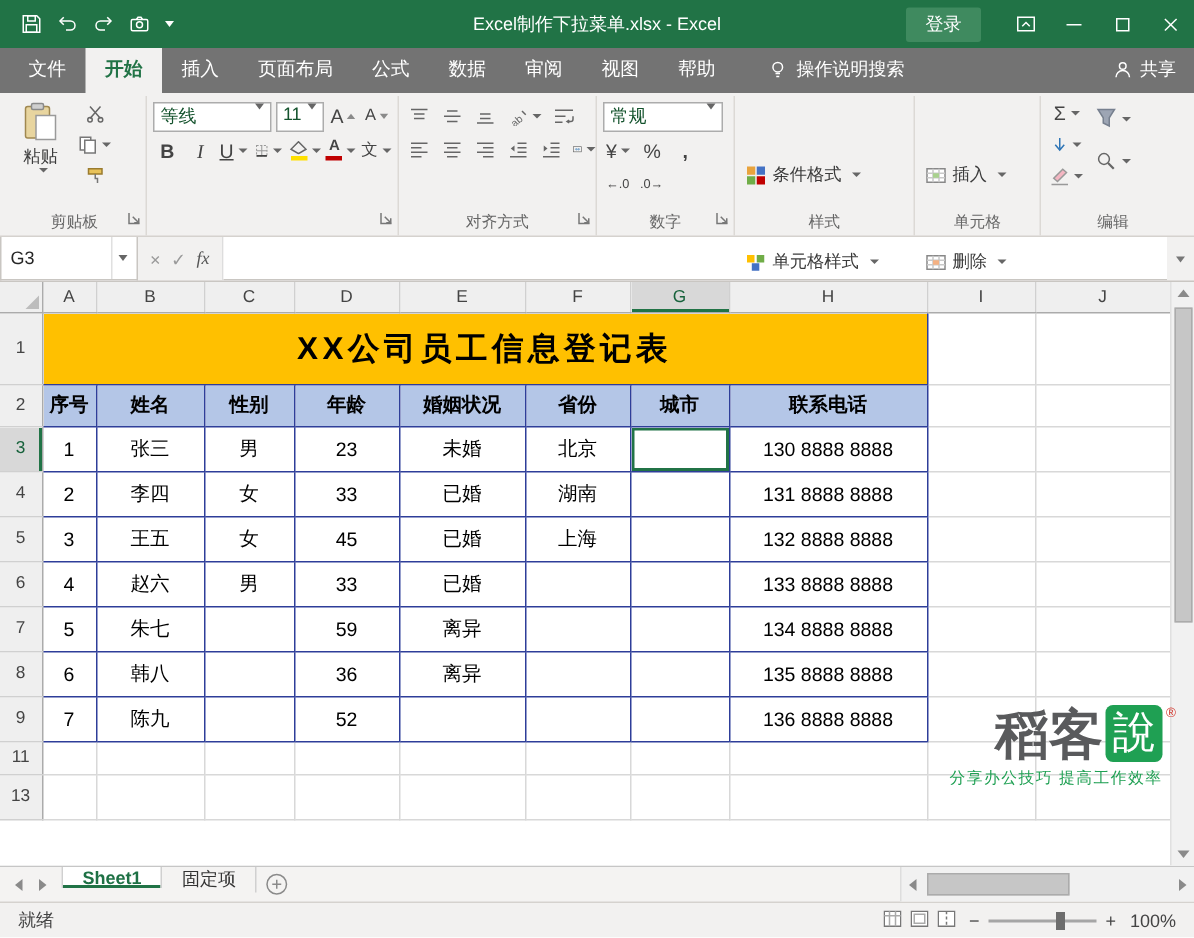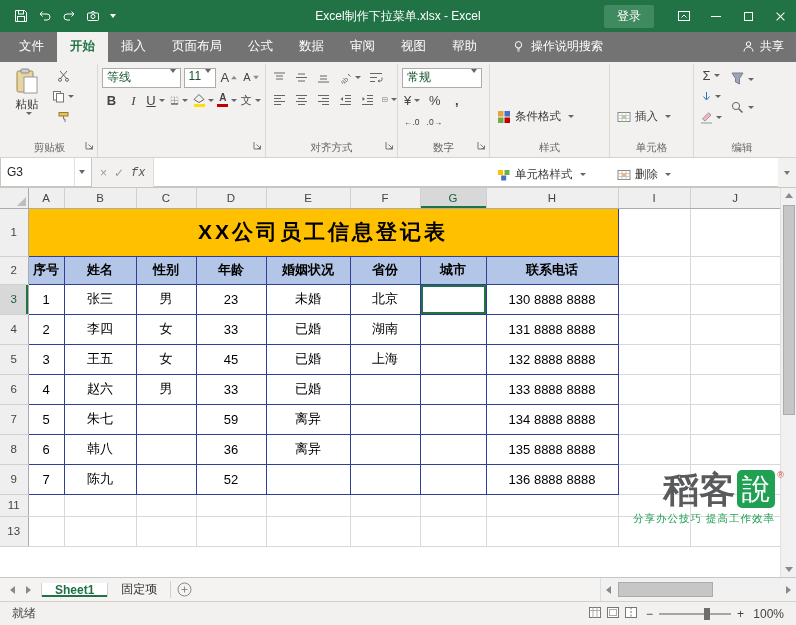--- a/index.html
+++ b/index.html
@@ -52,21 +52,21 @@
   .stybtn{display:flex;align-items:center;gap:4px;font-size:11.5px;height:21px;padding:0 3px;white-space:nowrap;color:#3b3b3b;margin-top:43px;}
   .tinytxt{font-size:8.5px;letter-spacing:0;}
   .edit-cols{display:flex;gap:4px;}
   .edit-col{display:flex;flex-direction:column;gap:2px;}
 
   
   .formulabar{height:30px;background:#F2F1F0;border-bottom:1px solid #C9C6C2;display:flex;align-items:stretch;}
   .namebox{width:92px;background:#fff;border:1px solid #C9C6C2;border-top:none;display:flex;align-items:center;padding:0 6px;font-size:12px;}
   .namebox .carea{margin-left:auto;display:flex;align-items:center;border-left:1px solid #E0E0E0;padding-left:4px;height:100%;}
   .fb-btns{display:flex;align-items:center;gap:7px;padding:0 8px;color:#9a9a9a;border-right:1px solid #DDD;}
-  .fxi{font-style:italic;font-family:Liberation Mono, monospace;color:#555;}
+  .fxi{font-style:italic;font-family:Liberation Serif, serif;color:#555;}
   .fb-input{flex:1;background:#fff;border-bottom:1px solid #C9C6C2;display:flex;align-items:center;padding:0 6px;}
   .fb-expand{width:18px;display:flex;align-items:center;justify-content:center;color:#777;}
 
   
   .grid-wrap{position:relative;height:389px;overflow:hidden;background:#fff;}
   table.sheet{border-collapse:collapse;table-layout:fixed;width:780px;}
   table.sheet td{overflow:hidden;white-space:nowrap;vertical-align:middle;}
   .corner{background:#EFEFEF;border-right:1px solid #ABABAB;border-bottom:1px solid #ABABAB;position:relative;}
   .corner::after{content:"";position:absolute;right:2px;bottom:2px;width:0;height:0;border-left:9px solid transparent;border-bottom:9px solid #BDBDBD;}
   .colhead,.rowhead{background:#EFEFEF;color:#444;text-align:center;font-size:11.5px;}
@@ -92,21 +92,21 @@
   .watermark{position:absolute;right:12px;top:470px;width:160px;text-align:center;z-index:5;}
   .wm-row{display:flex;align-items:flex-end;justify-content:flex-end;gap:2px;}
   .wm-prefix{font-size:36px;line-height:1;color:#595A5C;font-weight:bold;font-family:"Liberation Serif","DejaVu Serif",serif;}
   .wm-box{width:38px;height:38px;background:#1FA053;border-radius:5px;color:#fff;font-size:29px;line-height:38px;font-family:"Liberation Serif","DejaVu Serif",serif;}
   .wm-reg{color:#D43C33;font-size:9px;align-self:flex-start;}
   .wm-caption{margin-top:4px;font-size:10.5px;color:#1FA053;letter-spacing:1px;white-space:nowrap;}
 
   
   .sheetbar{height:24px;background:#F4F3F2;border-top:1px solid #C6C6C6;display:flex;align-items:stretch;}
   .tabnav{display:flex;align-items:center;gap:11px;padding:0 10px;}
-  .sheet-tabs{display:flex;align-items:center;}
+  .sheet-tabs{display:flex;align-items:flex-start;}
   .stab{padding:0 13px;display:flex;align-items:center;font-size:12px;border-right:1px solid #D0D0D0;color:#333;}
   .stab:first-child{border-left:1px solid #D0D0D0;}
   .stab.active{background:#fff;color:#1E7145;font-weight:bold;box-shadow:inset 0 -2px 0 #217346;}
   .addsheet{width:26px;display:flex;align-items:center;justify-content:center;}
   .sb-spacer{flex:1;}
   .hscroll{width:196px;display:flex;align-items:center;background:#F1F1F1;border-left:1px solid #DDD;}
   .hs-arrow{width:15px;display:flex;align-items:center;justify-content:center;}
   .hs-track{flex:1;height:100%;position:relative;}
   .hs-thumb{position:absolute;left:2px;top:4px;height:15px;width:95px;background:#C6C6C6;border:1px solid #ABABAB;}
 

